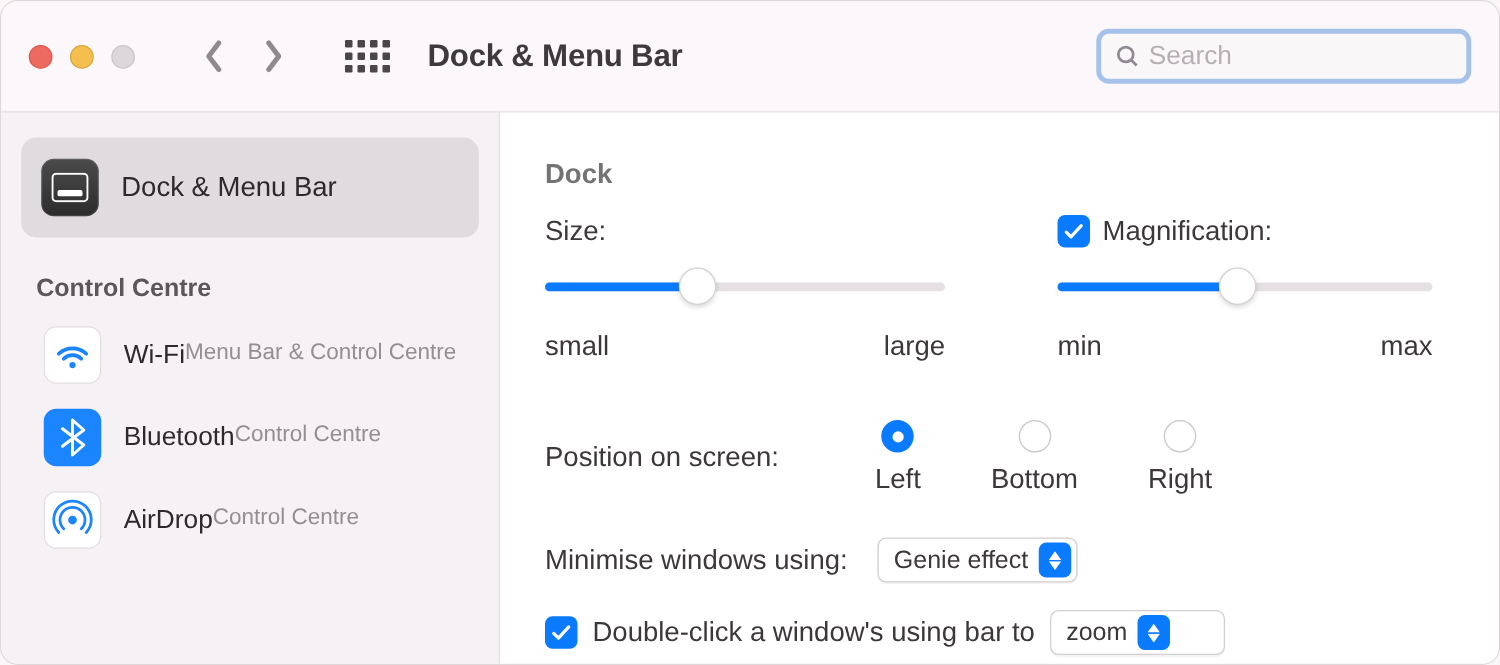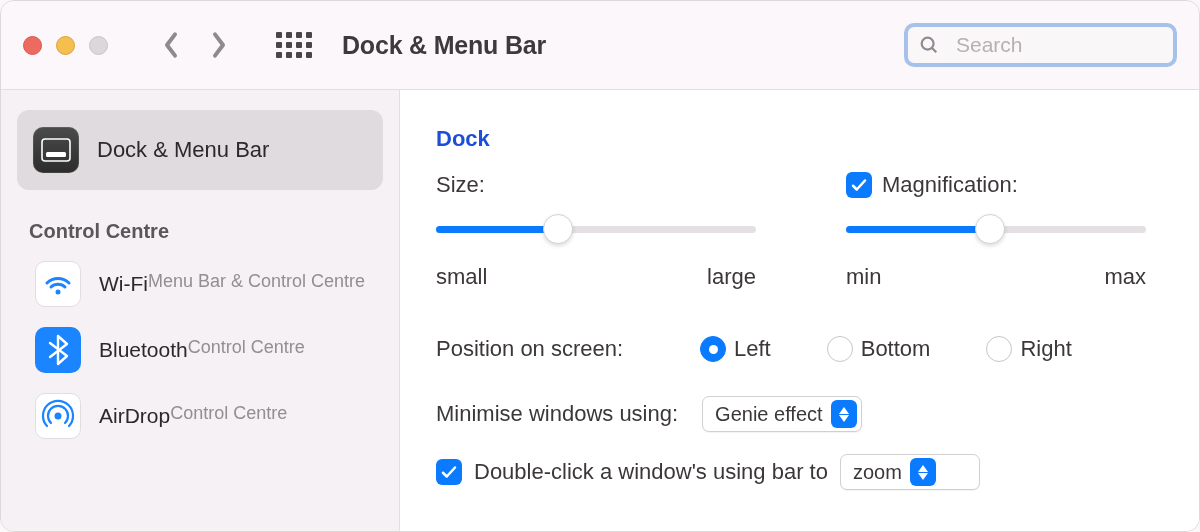--- a/index.html
+++ b/index.html
@@ -76,29 +76,29 @@
     }
     .window-title {
       margin-left: 22px;
       font-size: 25px;
       font-weight: 700;
       color: #3e393c;
       letter-spacing: -0.2px;
     }
     .toolbar-spacer { flex: 1; }
     .search-box {
-      width: 273px;
+      width: 300px;
       height: 44px;
       border: 4px solid #a7c2ea;
       border-radius: 10px;
       display: flex;
       align-items: center;
       padding: 0 10px;
       background: #faf7f9;
-      gap: 16px;
+      gap: 6px;
     }
     .search-box svg { width: 22px; height: 22px; color:#908992; }
     .search-placeholder {
       color: #b6b0b4;
       font-size: 21px;
     }
 
     
     .content {
       display: flex;
@@ -179,21 +179,21 @@
       line-height: 1.2;
     }
     .icon-wifi { background: #fff; border:1px solid #e1dde0; }
     .icon-bt { background: #1b84ff; }
     .icon-airdrop { background: #fff; border:1px solid #e1dde0; }
 
     
     .section-title {
       font-size: 22px;
       font-weight: 700;
-      color: #1d4ed8;
+      color: #737373;
     }
     .row-sliders {
       display: flex;
       margin-top: 20px;
       gap: 60px;
     }
     .slider-block { flex:1; min-width:0; }
     .slider-label { 
       font-size: 22px; 
       color: #3c373a; 
@@ -261,21 +261,21 @@
       color: #3c373a;
       min-width: 220px;
     }
     .radio-group {
       display: flex;
       gap: 56px;
       margin-left:4px;
     }
     .radio-option {
       display: flex;
-      flex-direction: row;
+      flex-direction: column;
       align-items: center;
       gap: 8px;
     }
     .radio {
       width: 26px;
       height: 26px;
       border-radius: 50%;
       border: 1px solid #c9c5c7;
       background: #fff;
       display:flex;align-items:center;justify-content:center;

